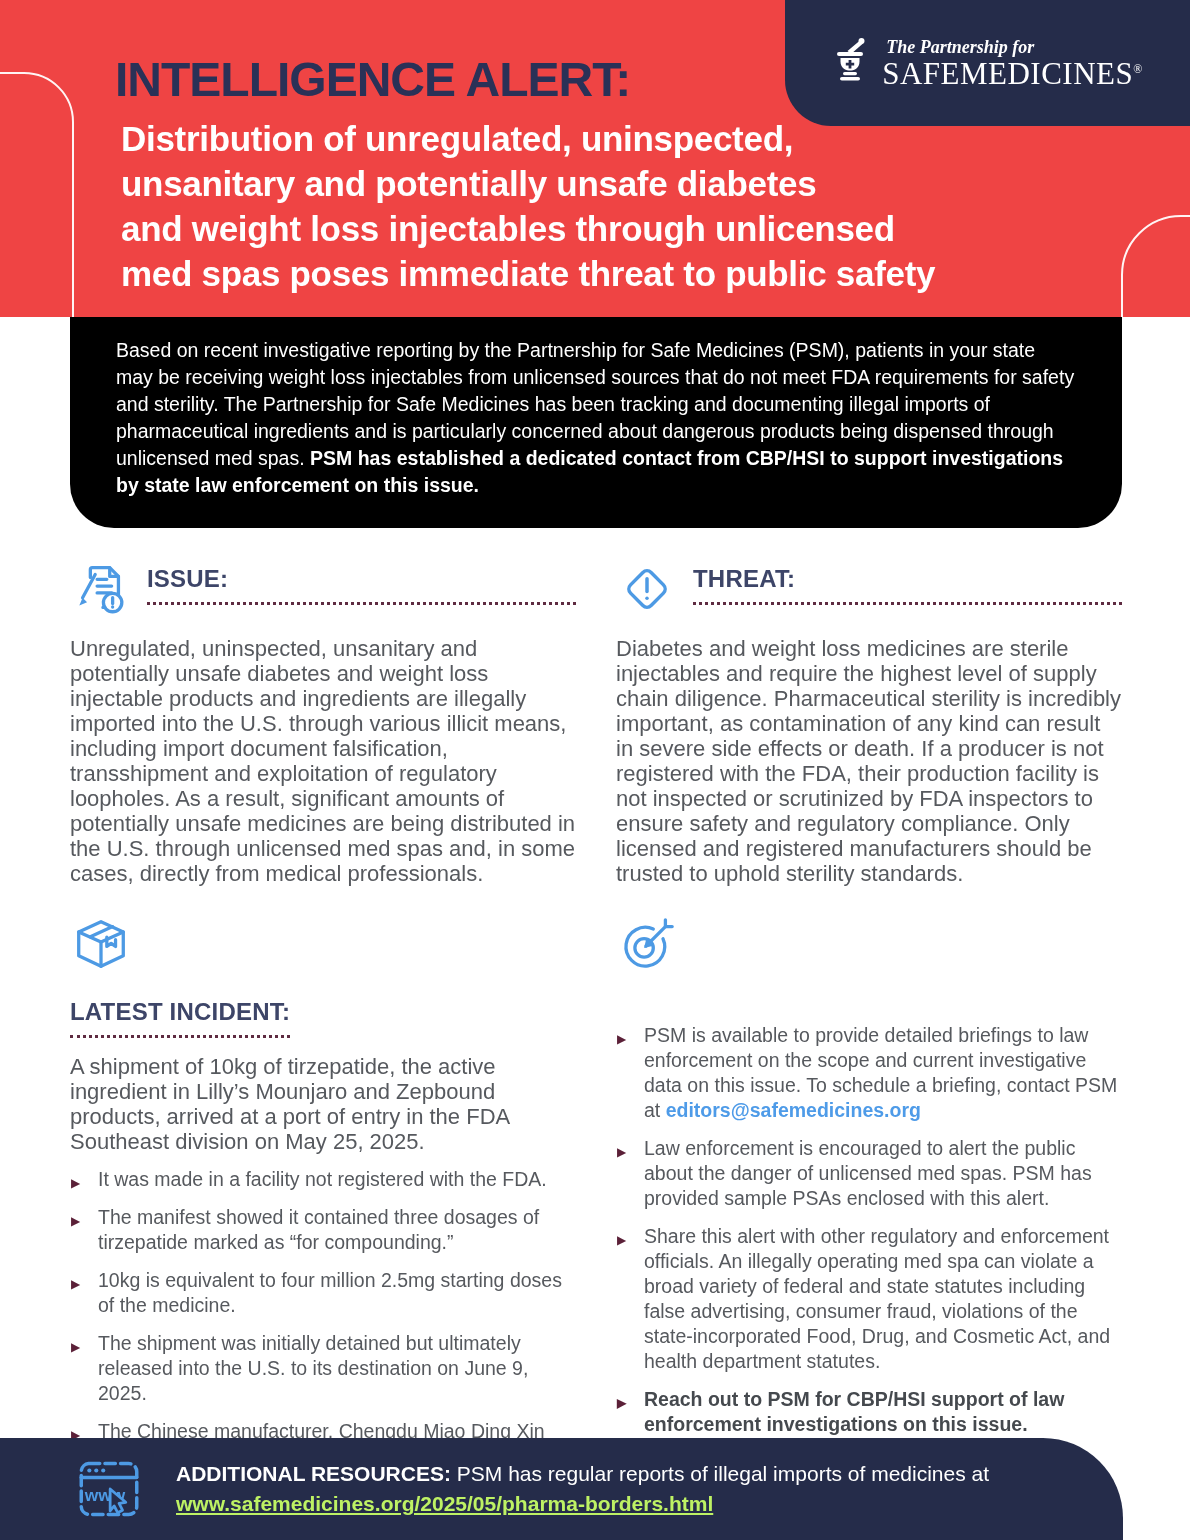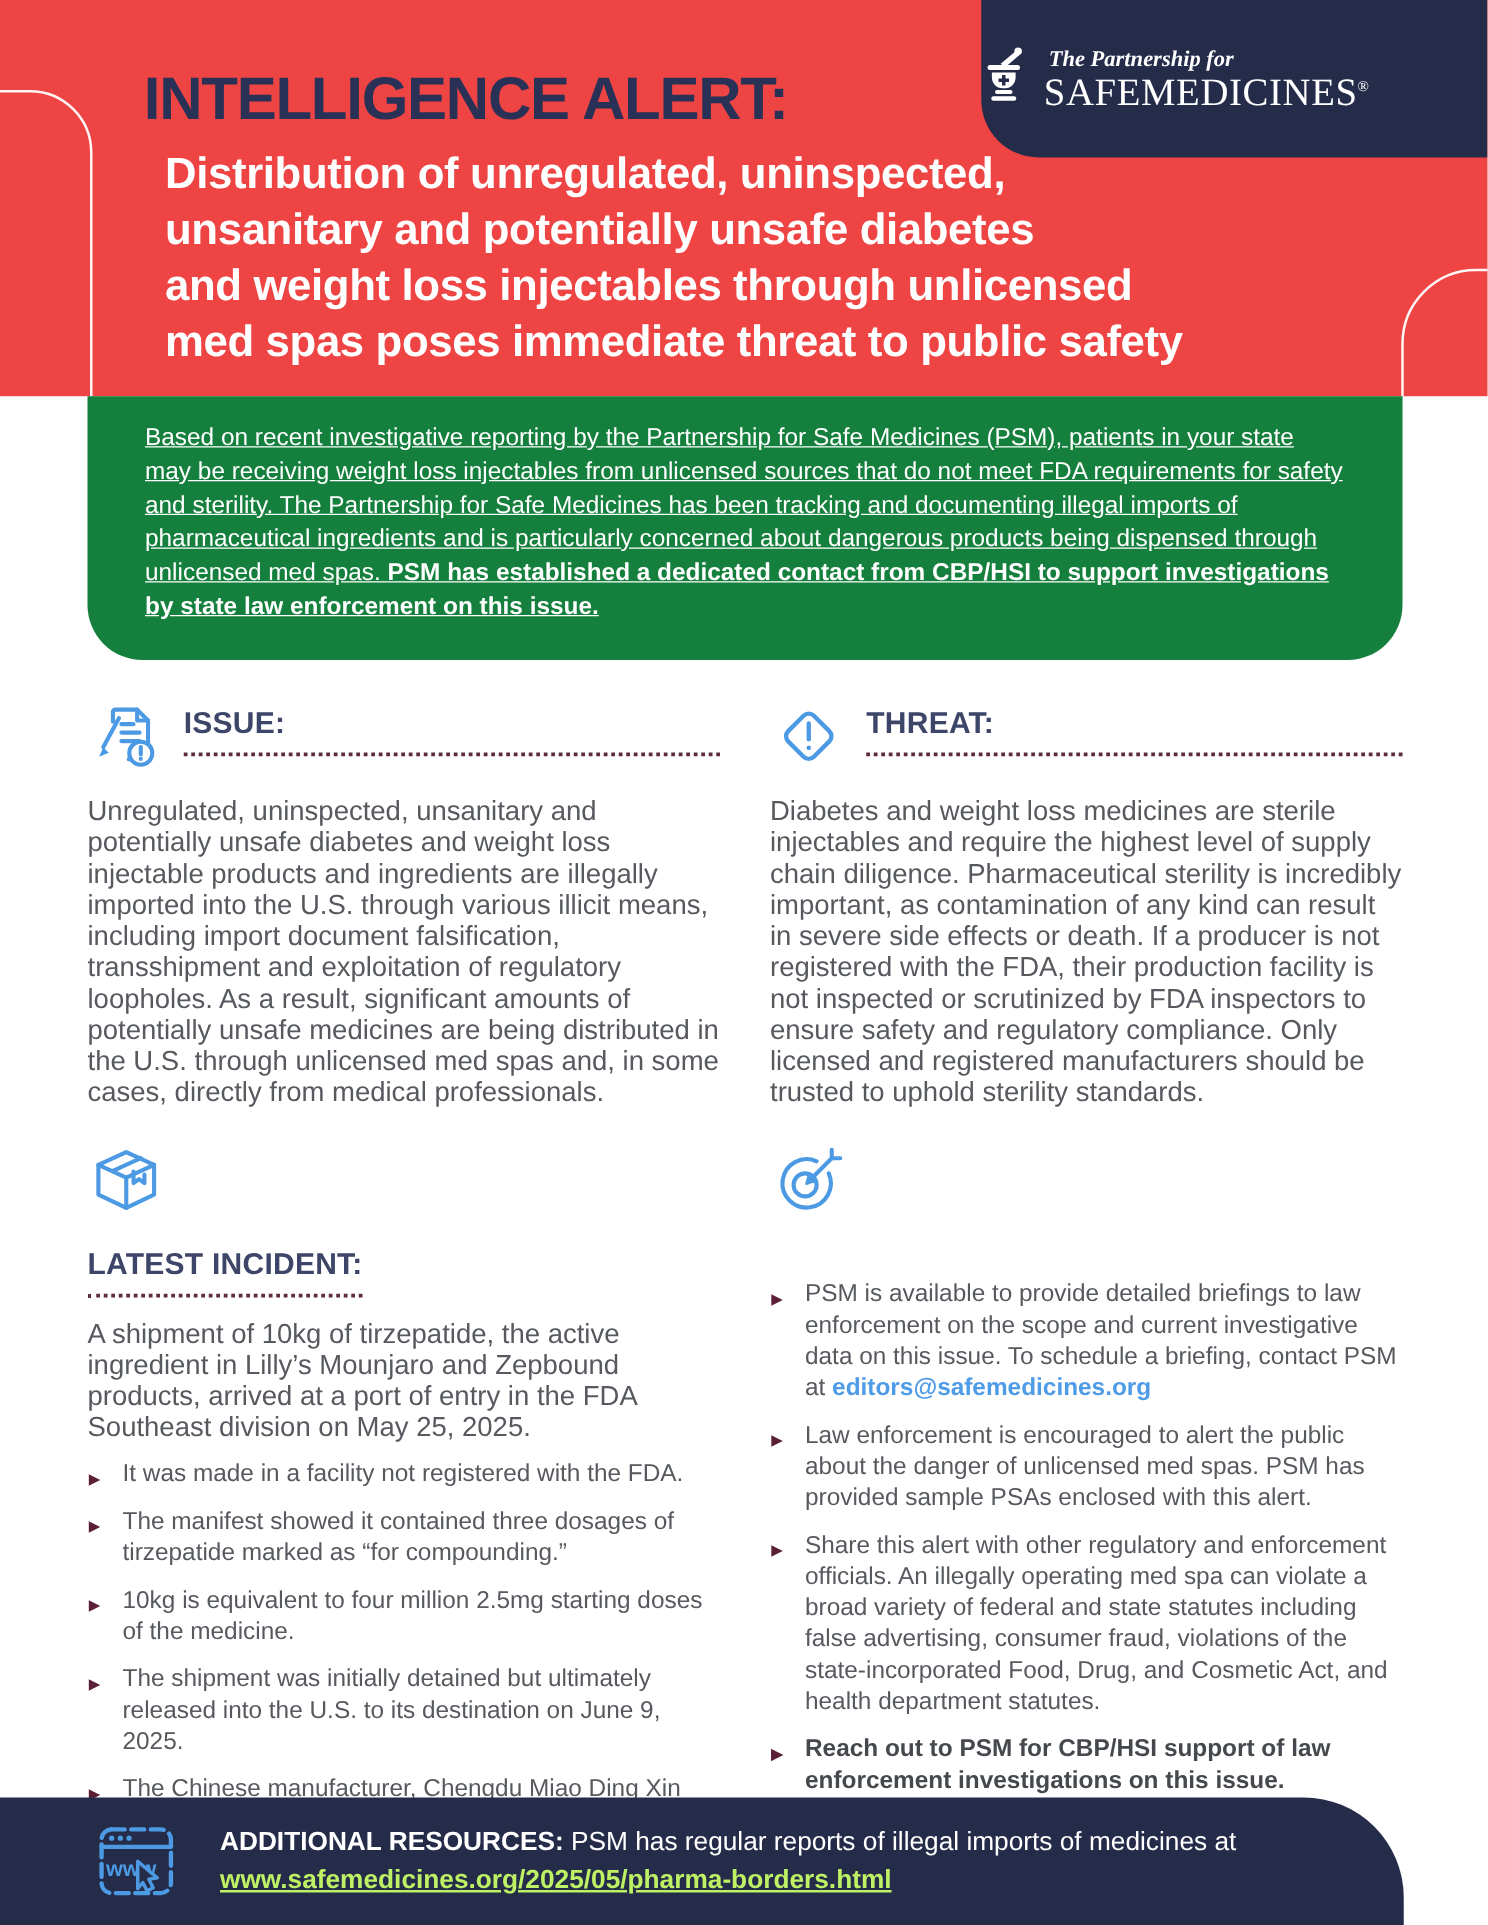--- a/index.html
+++ b/index.html
@@ -7,39 +7,39 @@
     width:1190px;height:1540px;position:relative;overflow:hidden;
     background:#ffffff;font-family:"Liberation Sans",sans-serif;
   }
   
   .header{position:absolute;left:0;top:0;width:1190px;height:317px;background:#ef4444;overflow:hidden;}
   .deco{position:absolute;border:2px solid rgba(255,255,255,.95);}
   .deco-left{left:-330px;top:72px;width:400px;height:620px;border-radius:50px;}
   .deco-right{left:1121px;top:215px;width:420px;height:420px;border-radius:60px;}
   .logo-box{
     position:absolute;left:785px;top:0;width:405px;height:126px;background:#252C4A;
-    border-radius:0 0 0 46px;display:flex;align-items:center;justify-content:flex-start;gap:10px;
+    border-radius:0 0 0 46px;display:flex;align-items:center;justify-content:center;gap:10px;
   }
   .logo-text{color:#fff;font-family:"Liberation Serif",serif;line-height:1;}
   .logo-tagline{font-style:italic;font-weight:700;font-size:18px;padding-left:4px;}
   .logo-name{font-size:31px;letter-spacing:.5px;margin-top:2px;}
   .logo-name sup{font-size:12px;}
   .alert-label{
     position:absolute;left:115px;top:52px;font-size:48px;font-weight:800;
     color:#2A3157;letter-spacing:-1px;
   }
   .alert-sub{
-    position:absolute;left:132px;top:116px;font-size:35px;font-weight:700;color:#ffffff;
+    position:absolute;left:121px;top:116px;font-size:35px;font-weight:700;color:#ffffff;
     line-height:45px;letter-spacing:-.3px;white-space:pre-line;
   }
   
   .intro-box{
-    position:absolute;left:70px;top:317px;width:1052px;height:211px;background:#15803d;
+    position:absolute;left:70px;top:317px;width:1052px;height:211px;background:#000000;
     border-radius:0 0 44px 44px;box-sizing:border-box;padding:20px 46px 0 46px;
-    color:#fff;font-size:19.5px;line-height:27px;text-decoration:underline;
+    color:#fff;font-size:19.5px;line-height:27px;
   }
   .intro-box b{font-weight:700;}
   
   .columns{position:absolute;left:70px;top:558px;width:1052px;display:flex;gap:40px;}
   .col{width:506px;box-sizing:border-box;}
   .sec-head{display:flex;gap:15px;align-items:flex-start;}
   .sec-head.sec2{margin-top:28px;flex-direction:column;}
   .sec-icon{width:62px;height:62px;flex:none;}
   .sec-icon svg{width:100%;height:100%;display:block;}
   .sec-right{flex:1;padding-top:7px;min-width:0;}

